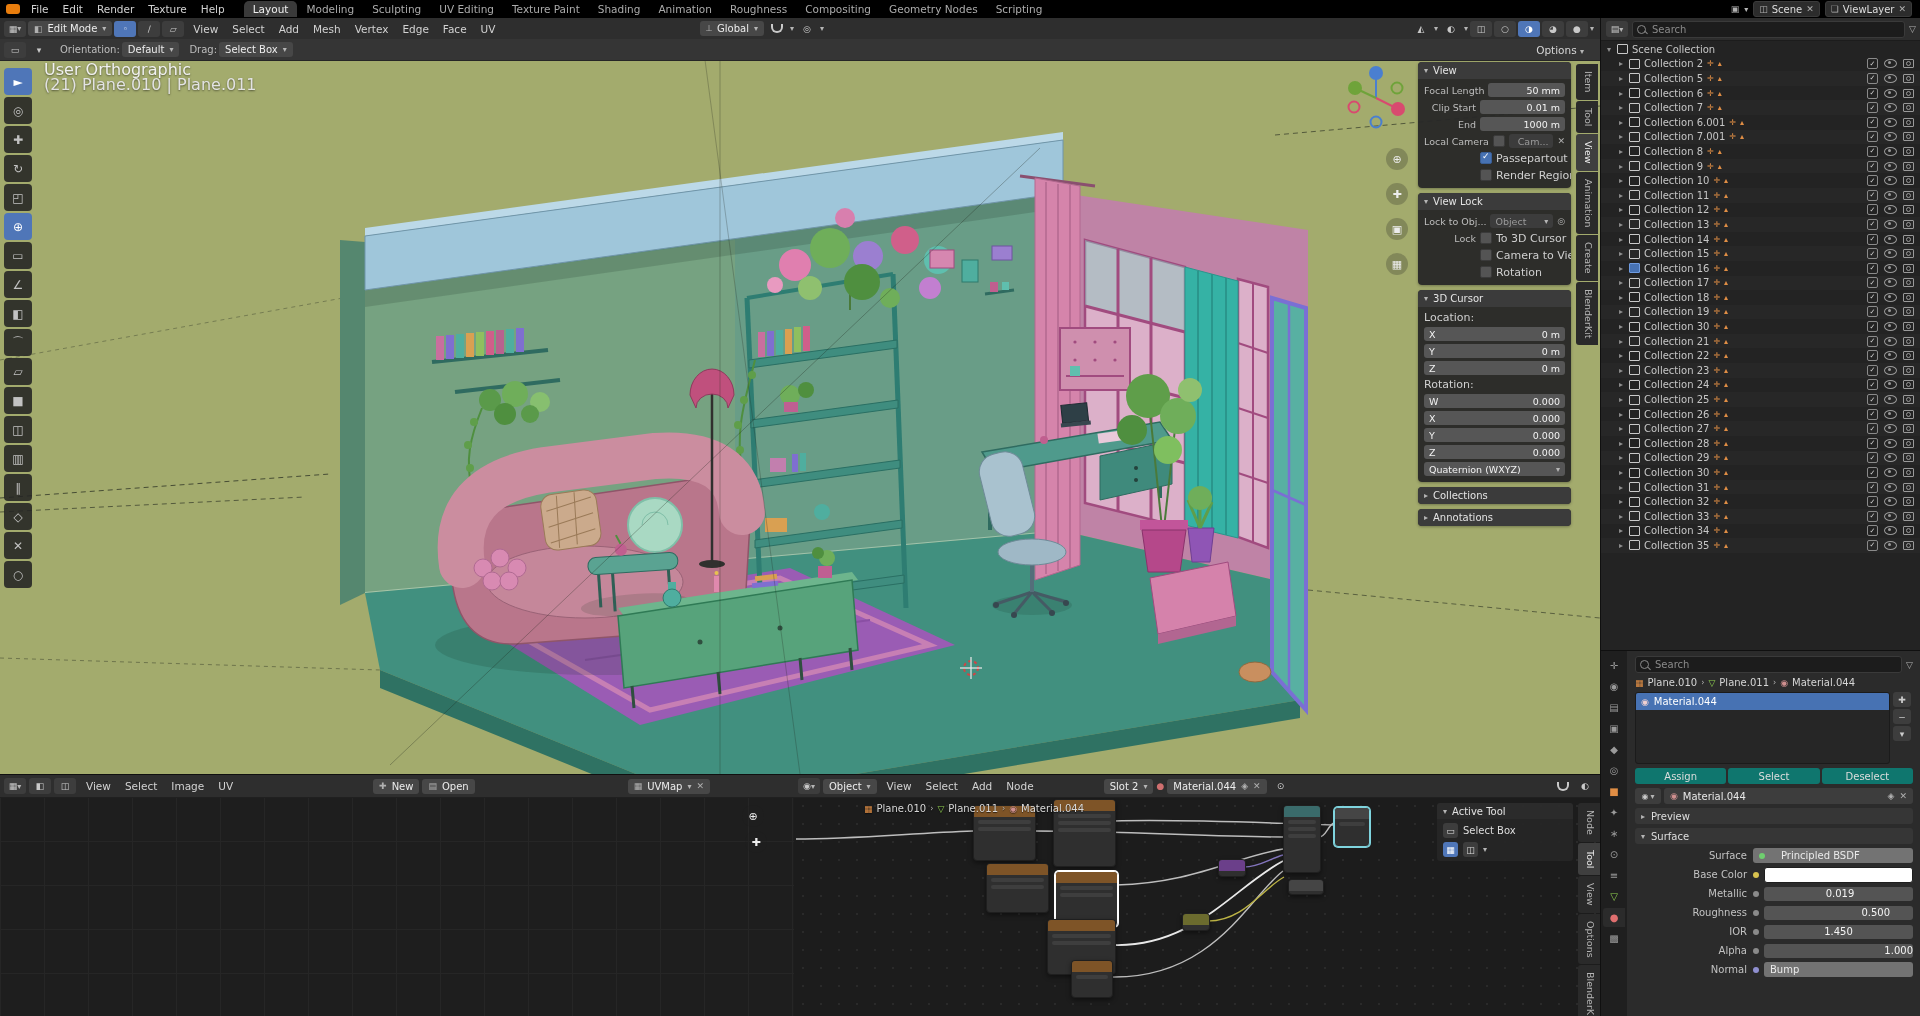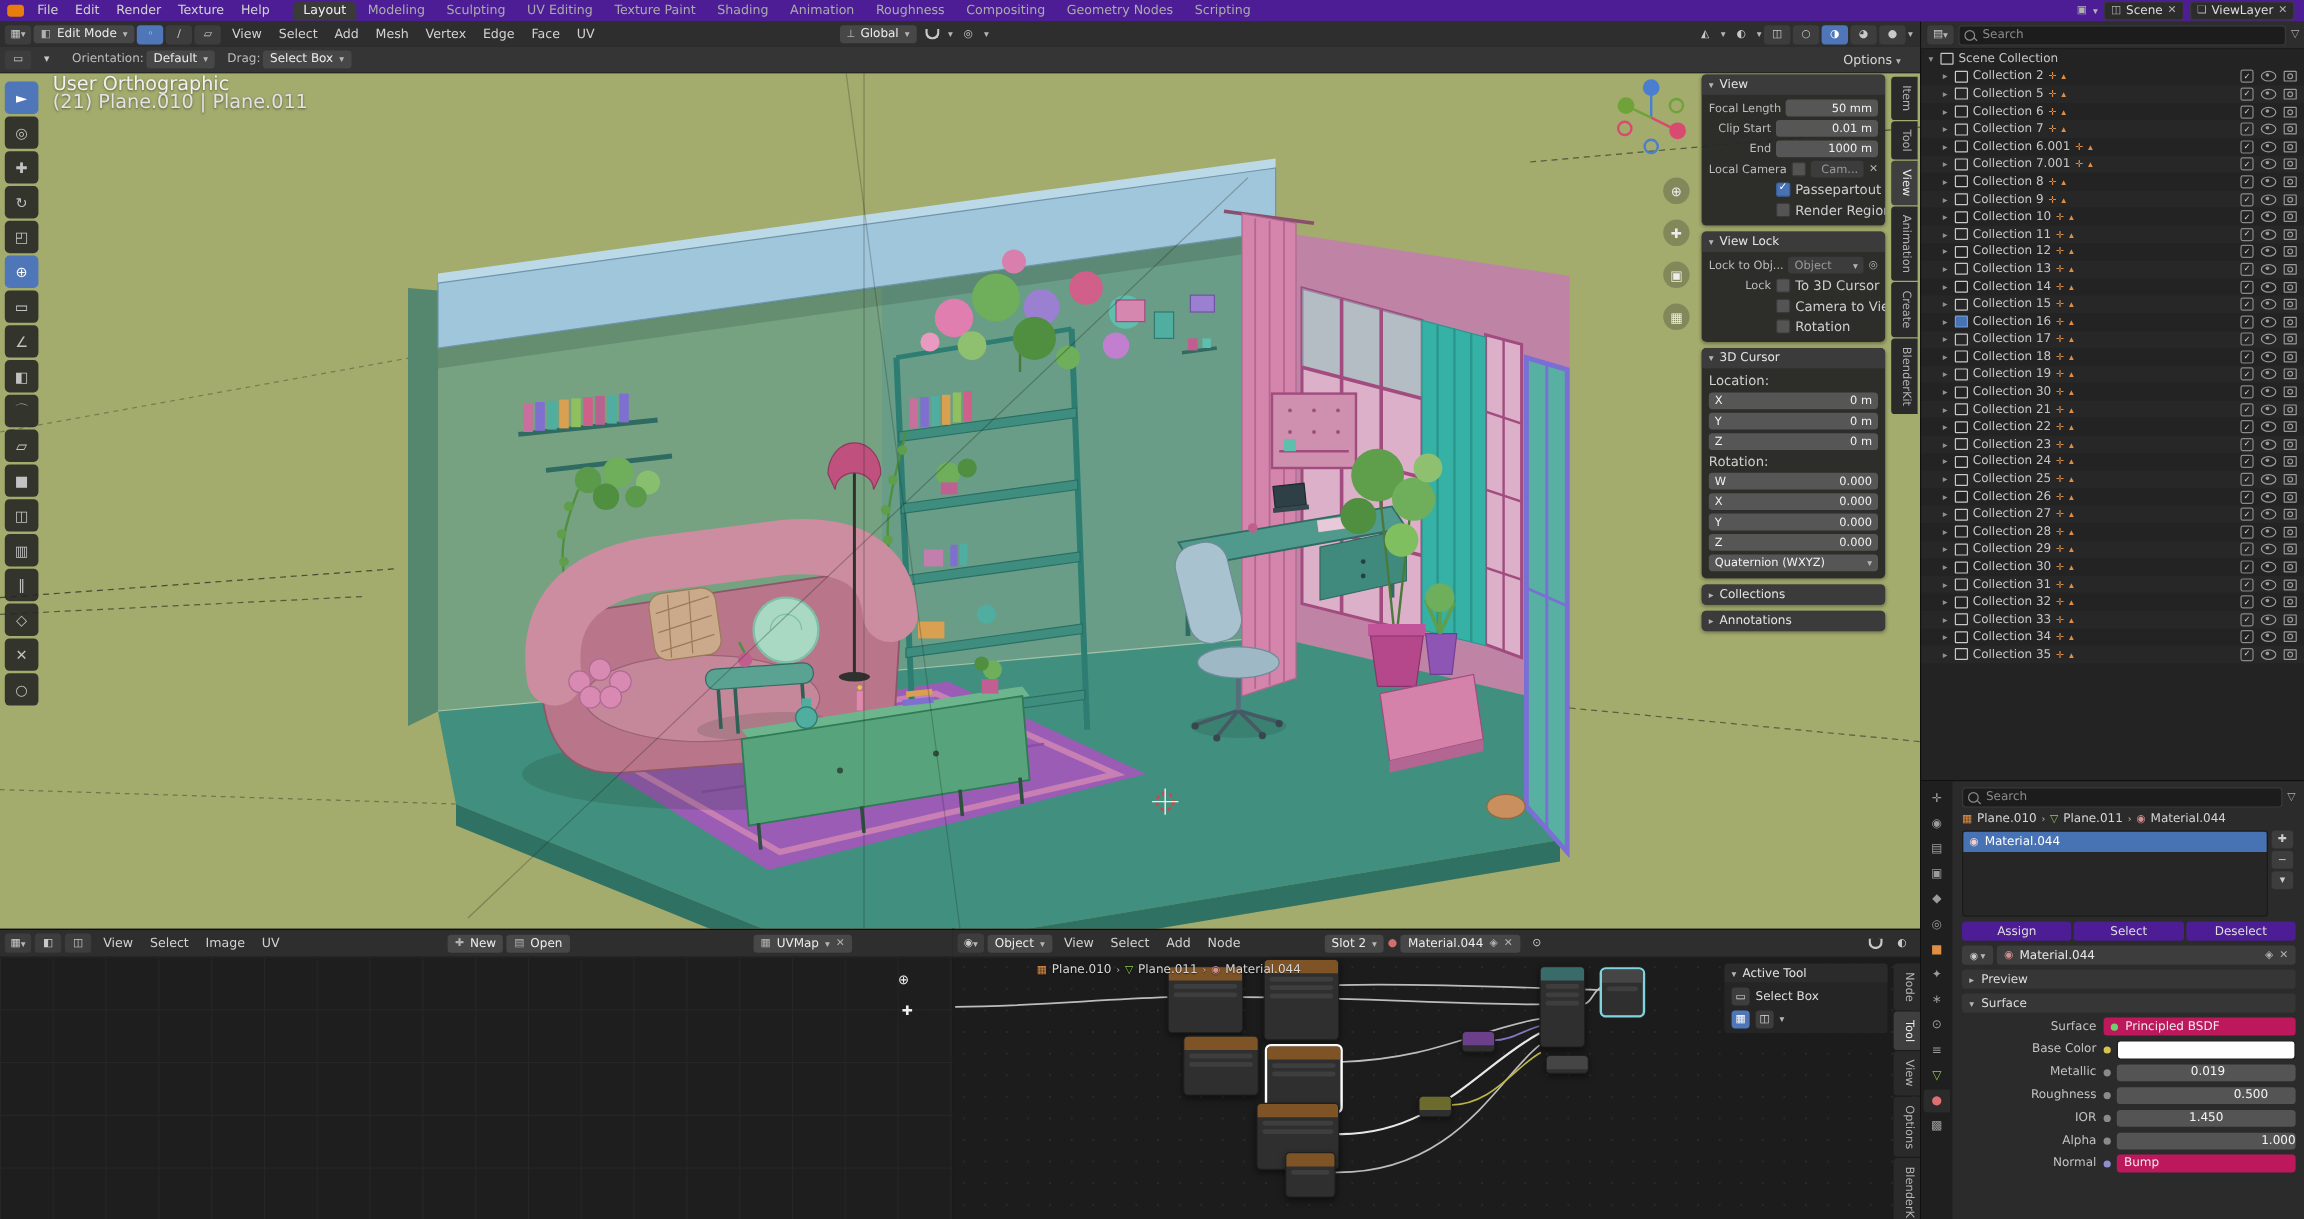--- a/index.html
+++ b/index.html
@@ -1,21 +1,21 @@
 <!DOCTYPE html>
 <html><head>
 <meta charset="utf-8">
 <style>
   html,body{margin:0;padding:0;background:#0c0c0c}
   body{font-family:"DejaVu Sans",sans-serif;font-size:11px;color:#c9c9c9}
   #app{position:relative;width:1920px;height:1016px;background:#1d1d1d;overflow:hidden}
   .abs{position:absolute}
   .row{display:flex;align-items:center}
   
-  #topbar{position:absolute;left:0;top:0;width:1920px;height:18px;background:#4c1d95;display:flex;align-items:center;z-index:40}
+  #topbar{position:absolute;left:0;top:0;width:1920px;height:18px;background:#000000;display:flex;align-items:center;z-index:40}
   .blogo{width:14px;height:10px;background:#e87d0d;border-radius:3px;margin:0 4px 0 6px}
   .menu{padding:0 7px;font-size:10.5px;color:#d2d2d2;cursor:default}
   .wstabs{display:flex;margin-left:12px;height:18px;align-items:center}
   .wstab{padding:2px 9px 2px;font-size:10.5px;color:#ababab;border-radius:5px 5px 0 0;white-space:nowrap}
   .wstab.active{background:#3a3a3a;color:#efefef}
   .tb-right{margin-left:auto;display:flex;align-items:center;gap:5px;padding-right:8px}
   .selector{display:flex;align-items:center;gap:4px;background:#2c2c2c;border:1px solid #3a3a3a;border-radius:3px;height:14px;padding:0 5px;font-size:10px;color:#ddd}
   .mini-ico{font-size:9px;color:#b0b0b0}
   .ico-orange{color:#e08e45}
   
@@ -107,35 +107,35 @@
   .ptab.data{color:#8fcf4f}
   .pcontent{position:absolute;left:26px;top:0;right:0;bottom:0;padding:5px 8px 0;display:flex;flex-direction:column;gap:4px;font-size:10px}
   .p-crumb{display:flex;align-items:center;gap:4px;color:#d5d5d5}
   .slotwrap{display:flex}
   .slotlist{flex:1;height:70px;background:#262626;border:1px solid #1b1b1b;border-radius:3px;overflow:hidden}
   .slotrow{height:17px;display:flex;align-items:center;gap:5px;padding:0 5px;color:#ddd}
   .slotrow.selected{background:#4772b3;color:#fff}
   .slotside{width:20px;display:flex;flex-direction:column;gap:2px;margin-left:3px}
   .sbtn{width:18px;height:15px;background:#3d3d3d;border-radius:3px;color:#ccc;display:flex;align-items:center;justify-content:center;font-size:9px}
   .btnrow{display:flex;gap:2px}
-  .pbtn{flex:1;height:16px;background:#4c1d95;border-radius:3px;display:flex;align-items:center;justify-content:center;color:#ddd}
+  .pbtn{flex:1;height:16px;background:#0f766e;border-radius:3px;display:flex;align-items:center;justify-content:center;color:#ddd}
   .datablock{display:flex;gap:3px;align-items:center}
   .db-ico{width:26px;height:16px;background:#3d3d3d;border-radius:3px;display:flex;align-items:center;justify-content:center;gap:2px;font-size:8px}
   .db-field{flex:1;height:16px;background:#3d3d3d;border-radius:3px;display:flex;align-items:center;gap:5px;padding:0 6px;color:#e8e8e8}
   .collapse{height:16px;background:#363636;border-radius:3px;display:flex;align-items:center;gap:6px;padding:0 6px;color:#dedede}
   .prop-row{display:flex;align-items:center;height:15px;gap:6px}
   .plabel{flex:0 0 112px;text-align:right;color:#c2c2c2;white-space:nowrap}
   .pwidget{flex:1;display:flex;align-items:center;gap:5px}
   .socket{width:6px;height:6px;border-radius:50%;background:#8a8a8a;flex:0 0 auto}
   .socket.yellow{background:#d8c24f}.socket.purple{background:#8f8fd0}.socket.green{background:#6fcf6f}
   .pfield{flex:1;height:14px;background:#545454;border-radius:3px;position:relative;overflow:hidden;display:flex;align-items:center;justify-content:center;color:#f4f4f4}
   .pfill{position:absolute;left:0;top:0;bottom:0;background:#4772b3}
   .pfield span{position:relative;z-index:1}
   .colorswatch{flex:1;height:14px;background:#ffffff;border-radius:3px;border:1px solid #1f1f1f}
-  .surface-btn{flex:1;height:15px;background:#be185d;border-radius:3px;display:flex;align-items:center;gap:6px;padding:0 6px;color:#eaeaea}
+  .surface-btn{flex:1;height:15px;background:#737373;border-radius:3px;display:flex;align-items:center;gap:16px;padding:0 6px;color:#eaeaea}
   .magnet{width:8px;height:7px;border:2px solid #c9c9c9;border-top:none;border-radius:0 0 6px 6px}
 </style>
 </head>
 <body>
 
 <div id="app">
 
   <div id="topbar">
     <span class="blogo"></span>
     <div class="row">

